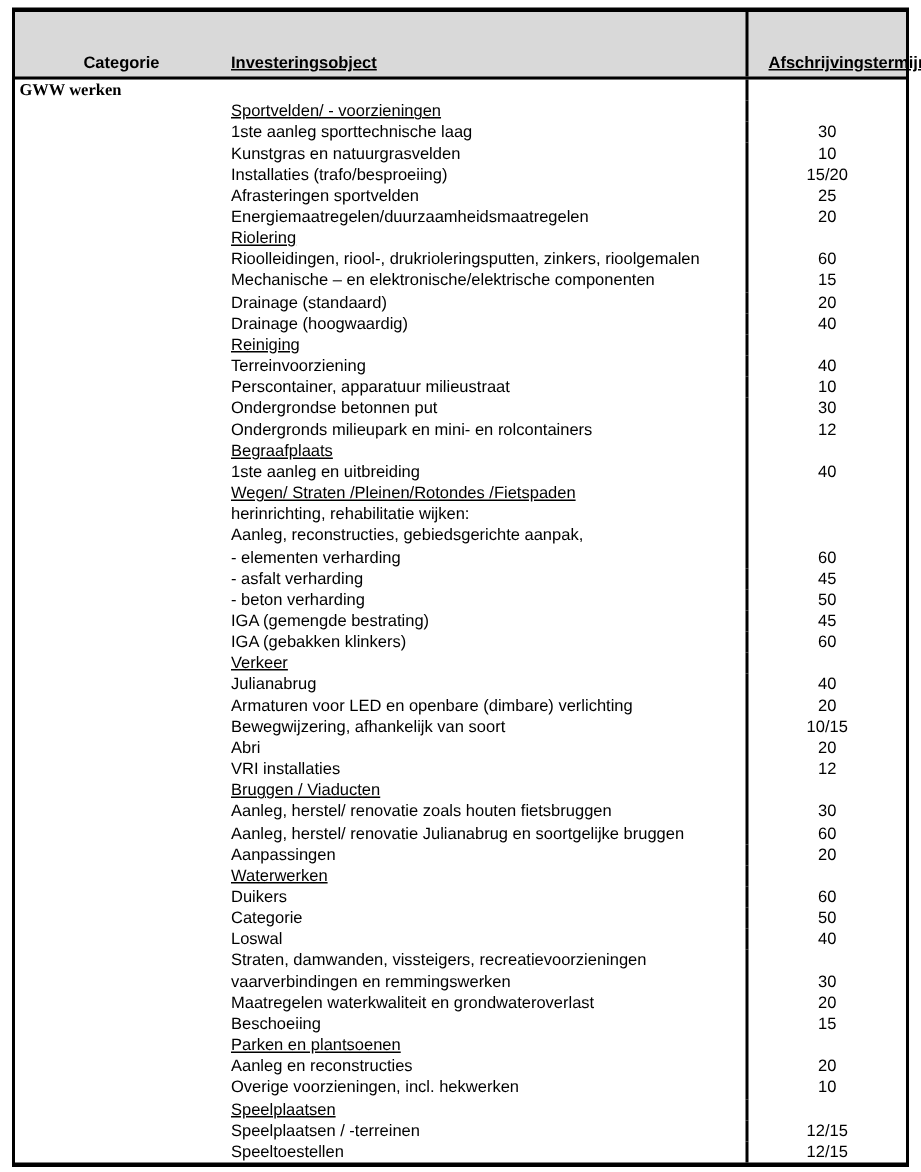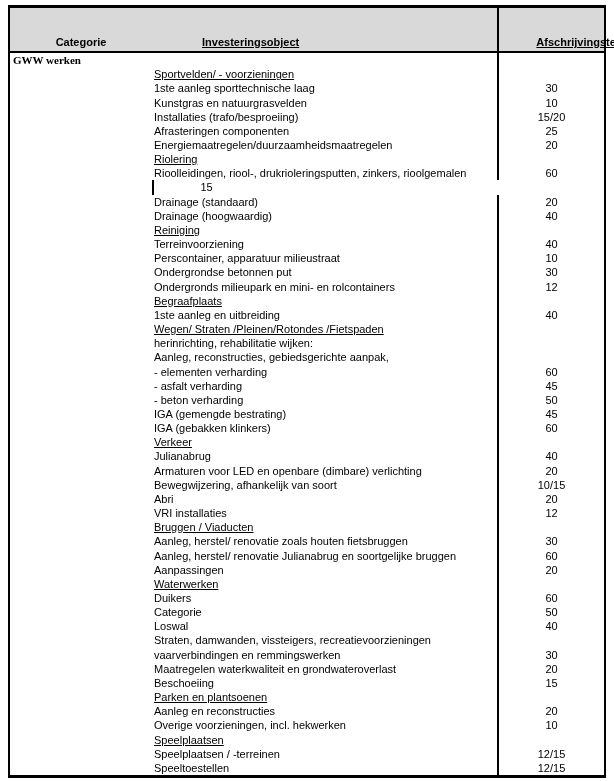--- a/index.html
+++ b/index.html
@@ -34,21 +34,21 @@
     display: flex;
     align-items: flex-end;
     padding-bottom: 3px;
   }
   .col1 { width: 142px; flex: none; }
   .col2 { width: 345px; flex: none; }
   .col3 { width: 107px; flex: none; border-left: 2px solid #000; }
   .thead .col1 { justify-content: center; }
   .thead .col2 { justify-content: flex-start; padding-left: 2px; }
   .thead .col3 { justify-content: center; padding-left: 28px; }
-  .u { text-decoration: underline; margin-left: 48px; }
+  .u { text-decoration: underline; }
   .tbody {
     flex: 1;
     display: flex;
     flex-direction: column;
   }
   .row {
     flex: 1;
     display: flex;
     font-size: 11px;
   }
@@ -99,40 +99,41 @@
         <div class="col2">Kunstgras en natuurgrasvelden</div>
         <div class="col3">10</div>
       </div>
       <div class="row item">
         <div class="col1"></div>
         <div class="col2">Installaties (trafo/besproeiing)</div>
         <div class="col3">15/20</div>
       </div>
       <div class="row item">
         <div class="col1"></div>
-        <div class="col2">Afrasteringen componenten</div>
+        <div class="col2">Afrasteringen sportvelden</div>
         <div class="col3">25</div>
       </div>
       <div class="row item">
         <div class="col1"></div>
         <div class="col2">Energiemaatregelen/duurzaamheidsmaatregelen</div>
         <div class="col3">20</div>
       </div>
       <div class="row subheading">
         <div class="col1"></div>
         <div class="col2">Riolering</div>
         <div class="col3"></div>
       </div>
       <div class="row item">
         <div class="col1"></div>
         <div class="col2">Rioolleidingen, riool-, drukrioleringsputten, zinkers, rioolgemalen</div>
         <div class="col3">60</div>
       </div>
       <div class="row item">
         <div class="col1"></div>
+        <div class="col2">Mechanische – en elektronische/elektrische componenten</div>
         <div class="col3">15</div>
       </div>
       <div class="row item">
         <div class="col1"></div>
         <div class="col2">Drainage (standaard)</div>
         <div class="col3">20</div>
       </div>
       <div class="row item">
         <div class="col1"></div>
         <div class="col2">Drainage (hoogwaardig)</div>

